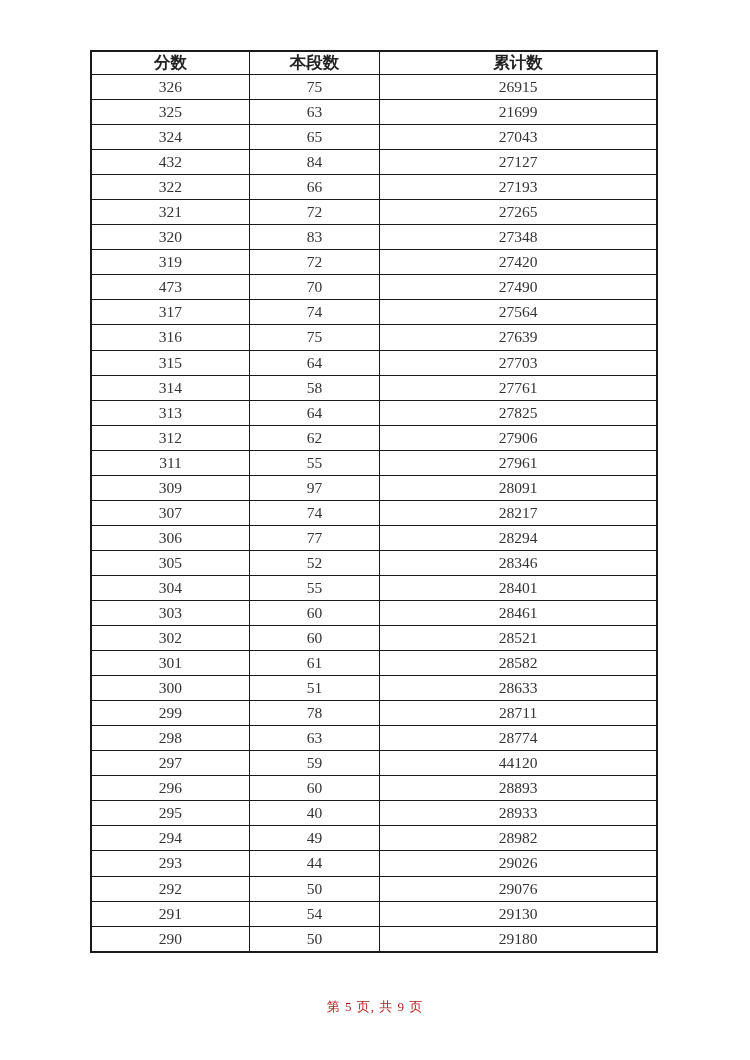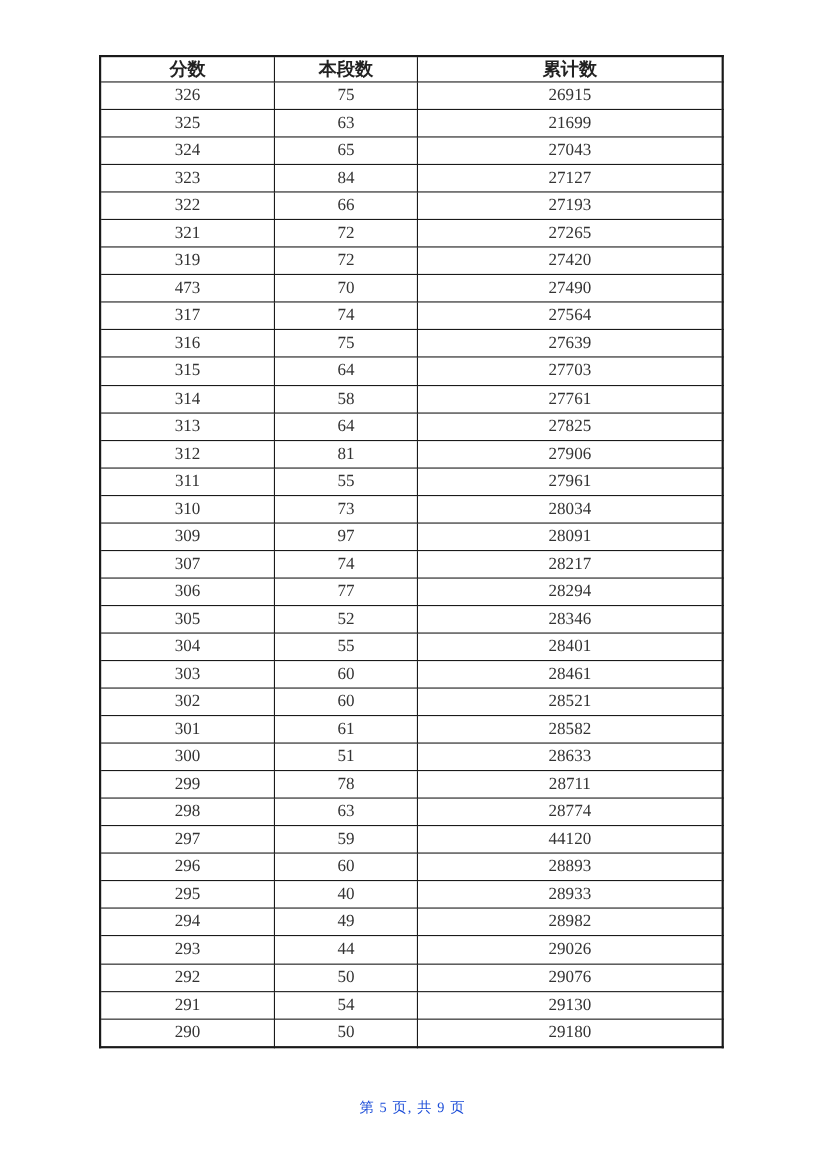--- a/index.html
+++ b/index.html
@@ -40,21 +40,21 @@
     color: #222222;
   }
   .page-footer {
     position: absolute;
     left: 0;
     top: 998px;
     width: 100%;
     text-align: center;
     font-family: "Liberation Serif", serif;
     font-size: 13px;
-    color: #1d4ed8;
+    color: #b91c1c;
     letter-spacing: 1px;
   }
 </style>
 </head>
 <body>
 
 <div class="page">
   <table class="score-table">
     <colgroup>
       <col style="width:28%">
@@ -78,35 +78,40 @@
           <td>325</td>
           <td>63</td>
           <td>21699</td>
         </tr>
         <tr>
           <td>324</td>
           <td>65</td>
           <td>27043</td>
         </tr>
         <tr>
-          <td>323</td>
+          <td>432</td>
           <td>84</td>
           <td>27127</td>
         </tr>
         <tr>
           <td>322</td>
           <td>66</td>
           <td>27193</td>
         </tr>
         <tr>
           <td>321</td>
           <td>72</td>
           <td>27265</td>
         </tr>
         <tr>
+          <td>320</td>
+          <td>83</td>
+          <td>27348</td>
+        </tr>
+        <tr>
           <td>319</td>
           <td>72</td>
           <td>27420</td>
         </tr>
         <tr>
           <td>473</td>
           <td>70</td>
           <td>27490</td>
         </tr>
         <tr>
@@ -129,32 +134,27 @@
           <td>58</td>
           <td>27761</td>
         </tr>
         <tr>
           <td>313</td>
           <td>64</td>
           <td>27825</td>
         </tr>
         <tr>
           <td>312</td>
-          <td>81</td>
+          <td>62</td>
           <td>27906</td>
         </tr>
         <tr>
           <td>311</td>
           <td>55</td>
           <td>27961</td>
-        </tr>
-        <tr>
-          <td>310</td>
-          <td>73</td>
-          <td>28034</td>
         </tr>
         <tr>
           <td>309</td>
           <td>97</td>
           <td>28091</td>
         </tr>
         <tr>
           <td>307</td>
           <td>74</td>
           <td>28217</td>

